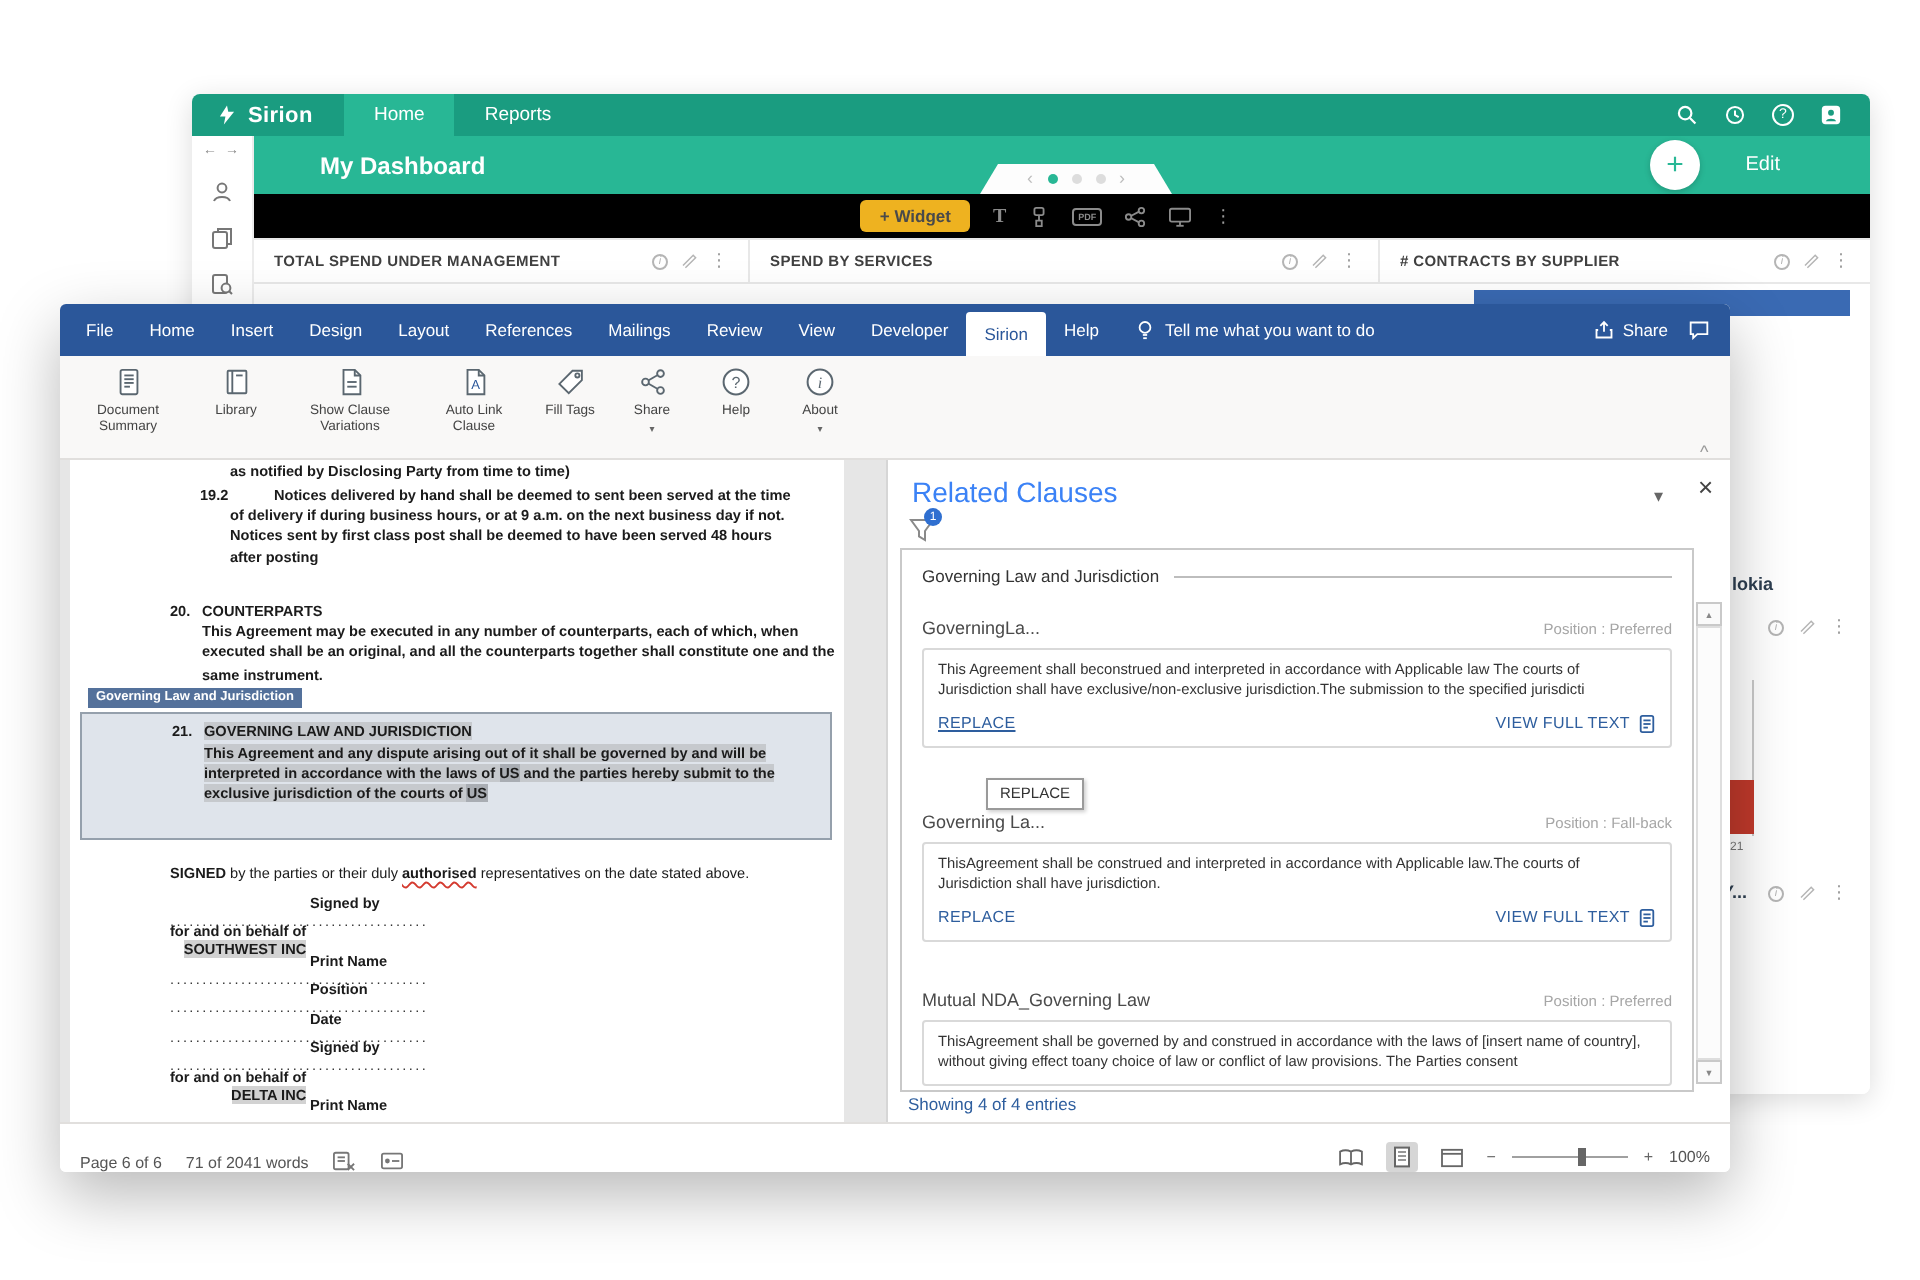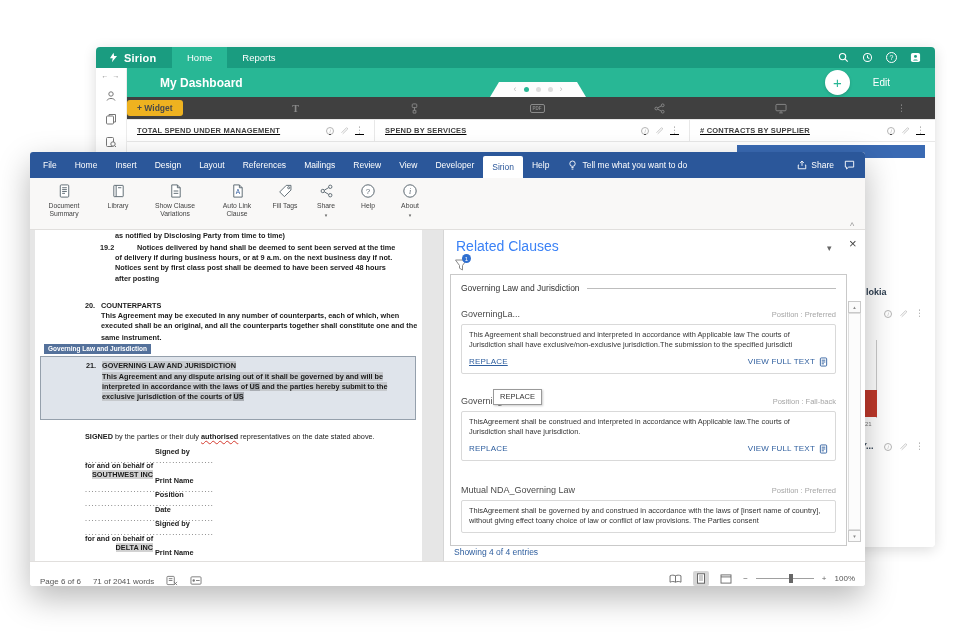--- a/index.html
+++ b/index.html
@@ -25,27 +25,27 @@
   .dband .title { position:absolute; left:33px; top:8px; font-size:12px; font-weight:700; }
   .dpager { position:absolute; left:363px; bottom:0; width:96px; height:15px; background:#fdfdfd;
             clip-path:polygon(9px 0, calc(100% - 9px) 0, 100% 100%, 0 100%);
             display:flex; align-items:center; justify-content:center; gap:7px; }
   .dpager .chv { color:#bdbdbd; font-size:9px; line-height:1; }
   .dot { width:5px; height:5px; border-radius:50%; background:#ddd; }
   .dot.on { background:#28b795; }
   .dplus { position:absolute; right:85px; top:2px; width:25px; height:25px; border-radius:50%; background:#fff; color:#28b795;
            font-size:15px; display:flex; align-items:center; justify-content:center; box-shadow:0 1px 3px rgba(0,0,0,.18); }
   .dedit { position:absolute; right:45px; top:9px; font-size:10px; }
-  .dtools { height:22px; background:#404040; display:flex; align-items:center; justify-content:space-between; gap:11px; padding-right:29px; color:#8b8b8b; }
+  .dtools { height:22px; background:#000000; display:flex; align-items:center; justify-content:center; gap:11px; padding-right:16px; color:#8b8b8b; }
   .dwidget-btn { background:#eeb220; color:#4a4a4a; border-radius:3px; font-size:8.5px; font-weight:700; padding:3px 10px; }
   .ttool { font-size:10px; font-weight:700; font-family:"Liberation Serif", serif; color:#8b8b8b; }
   .pdfbox { border:1px solid #8b8b8b; border-radius:2px; font-size:4.5px; padding:1px 2px; color:#8b8b8b; font-weight:700; }
   .kebab { font-size:9px; color:#9b9b9b; line-height:1; }
   .dheads { height:23px; display:flex; border-top:1px solid #e8e8e8; border-bottom:1px solid #e8e8e8; background:#fff; }
-  .dh { display:flex; align-items:center; gap:6px; padding:0 10px; border-right:1px solid #e8e8e8;text-decoration:underline; }
+  .dh { display:flex; align-items:center; gap:6px; padding:0 10px; border-right:1px solid #e8e8e8; }
   .dh:last-child { border-right:none; }
   .dh .ht { font-size:7.5px; font-weight:700; color:#404040; letter-spacing:.2px; white-space:nowrap; }
   .dh .sp { flex:1; }
   .wh-icons { display:flex; align-items:center; gap:6px; }
   .icirc { width:8px; height:8px; border:1px solid #b5b5b5; border-radius:50%; color:#b5b5b5; font-size:5.5px;
            display:flex; align-items:center; justify-content:center; font-style:italic; }
   .dcontent { flex:1; position:relative; background:#fff; border-radius:0 0 4px 0; }
   .dbluebar { position:absolute; right:10px; top:3px; width:188px; height:13px; background:#3a6ab3; }
   .frag { position:absolute; font-weight:700; color:#2d3e50; font-size:9px; white-space:nowrap; }
   .fragicons { position:absolute; display:flex; gap:7px; align-items:center; }
@@ -83,21 +83,21 @@
   .panel { position:absolute; left:413px; top:0; width:422px; height:100%; background:#fff; border-left:1px solid #d6d6d6; }
   .ptitle { position:absolute; left:12px; top:8px; font-size:14px; color:#3b82f6; }
   .pcaret { position:absolute; left:383px; top:13px; font-size:9px; color:#666; }
   .pclose { position:absolute; left:405px; top:6px; font-size:13px; color:#444; }
   .pfilter { position:absolute; left:10px; top:28px; }
   .pbadge { position:absolute; left:18px; top:24px; width:9px; height:9px; border-radius:50%; background:#2f6fd0; color:#fff; font-size:6px; display:flex; align-items:center; justify-content:center; }
   .plist { position:absolute; left:6px; top:44px; width:397px; height:272px; border:1px solid #c9c9c9; background:#fff; overflow:hidden; padding:8px 10px 0; }
   .grouprow { display:flex; align-items:center; gap:7px; margin-bottom:16px; }
   .grouprow .gl { font-size:8.5px; color:#333; white-space:nowrap; }
   .grouprow .line { flex:1; border-top:1px solid #bdbdbd; }
-  .card { margin-bottom:22px; }
+  .card { margin-bottom:32px; }
   .chead { display:flex; justify-content:space-between; align-items:baseline; }
   .ctitle { font-size:9px; color:#4a4a4a; }
   .cpos { font-size:7.5px; color:#a6a6a6; }
   .cbody { border:1px solid #d9d9d9; border-radius:2px; padding:5px 7px 6px; margin-top:5px; font-size:7.4px; line-height:10px; color:#333; }
   .clinks { display:flex; justify-content:space-between; align-items:center; margin-top:7px; font-size:8px; color:#2e5e9e; letter-spacing:.2px; }
   .clinks .vft { display:flex; align-items:center; gap:4px; }
   .uline { text-decoration:underline; }
   .tooltip { position:absolute; left:49px; top:159px; background:#fff; border:1px solid #9a9a9a; padding:2px 6px 3px; font-size:7.5px; color:#333; box-shadow:1px 1px 2px rgba(0,0,0,.2); z-index:3; }
   .pfooter { position:absolute; left:10px; top:317px; font-size:8.5px; color:#2e5e9e; }
   .sb-btn { position:absolute; left:404px; width:13px; height:12px; border:1px solid #c9c9c9; background:#fafafa; color:#888; font-size:4.5px; display:flex; align-items:center; justify-content:center; }

